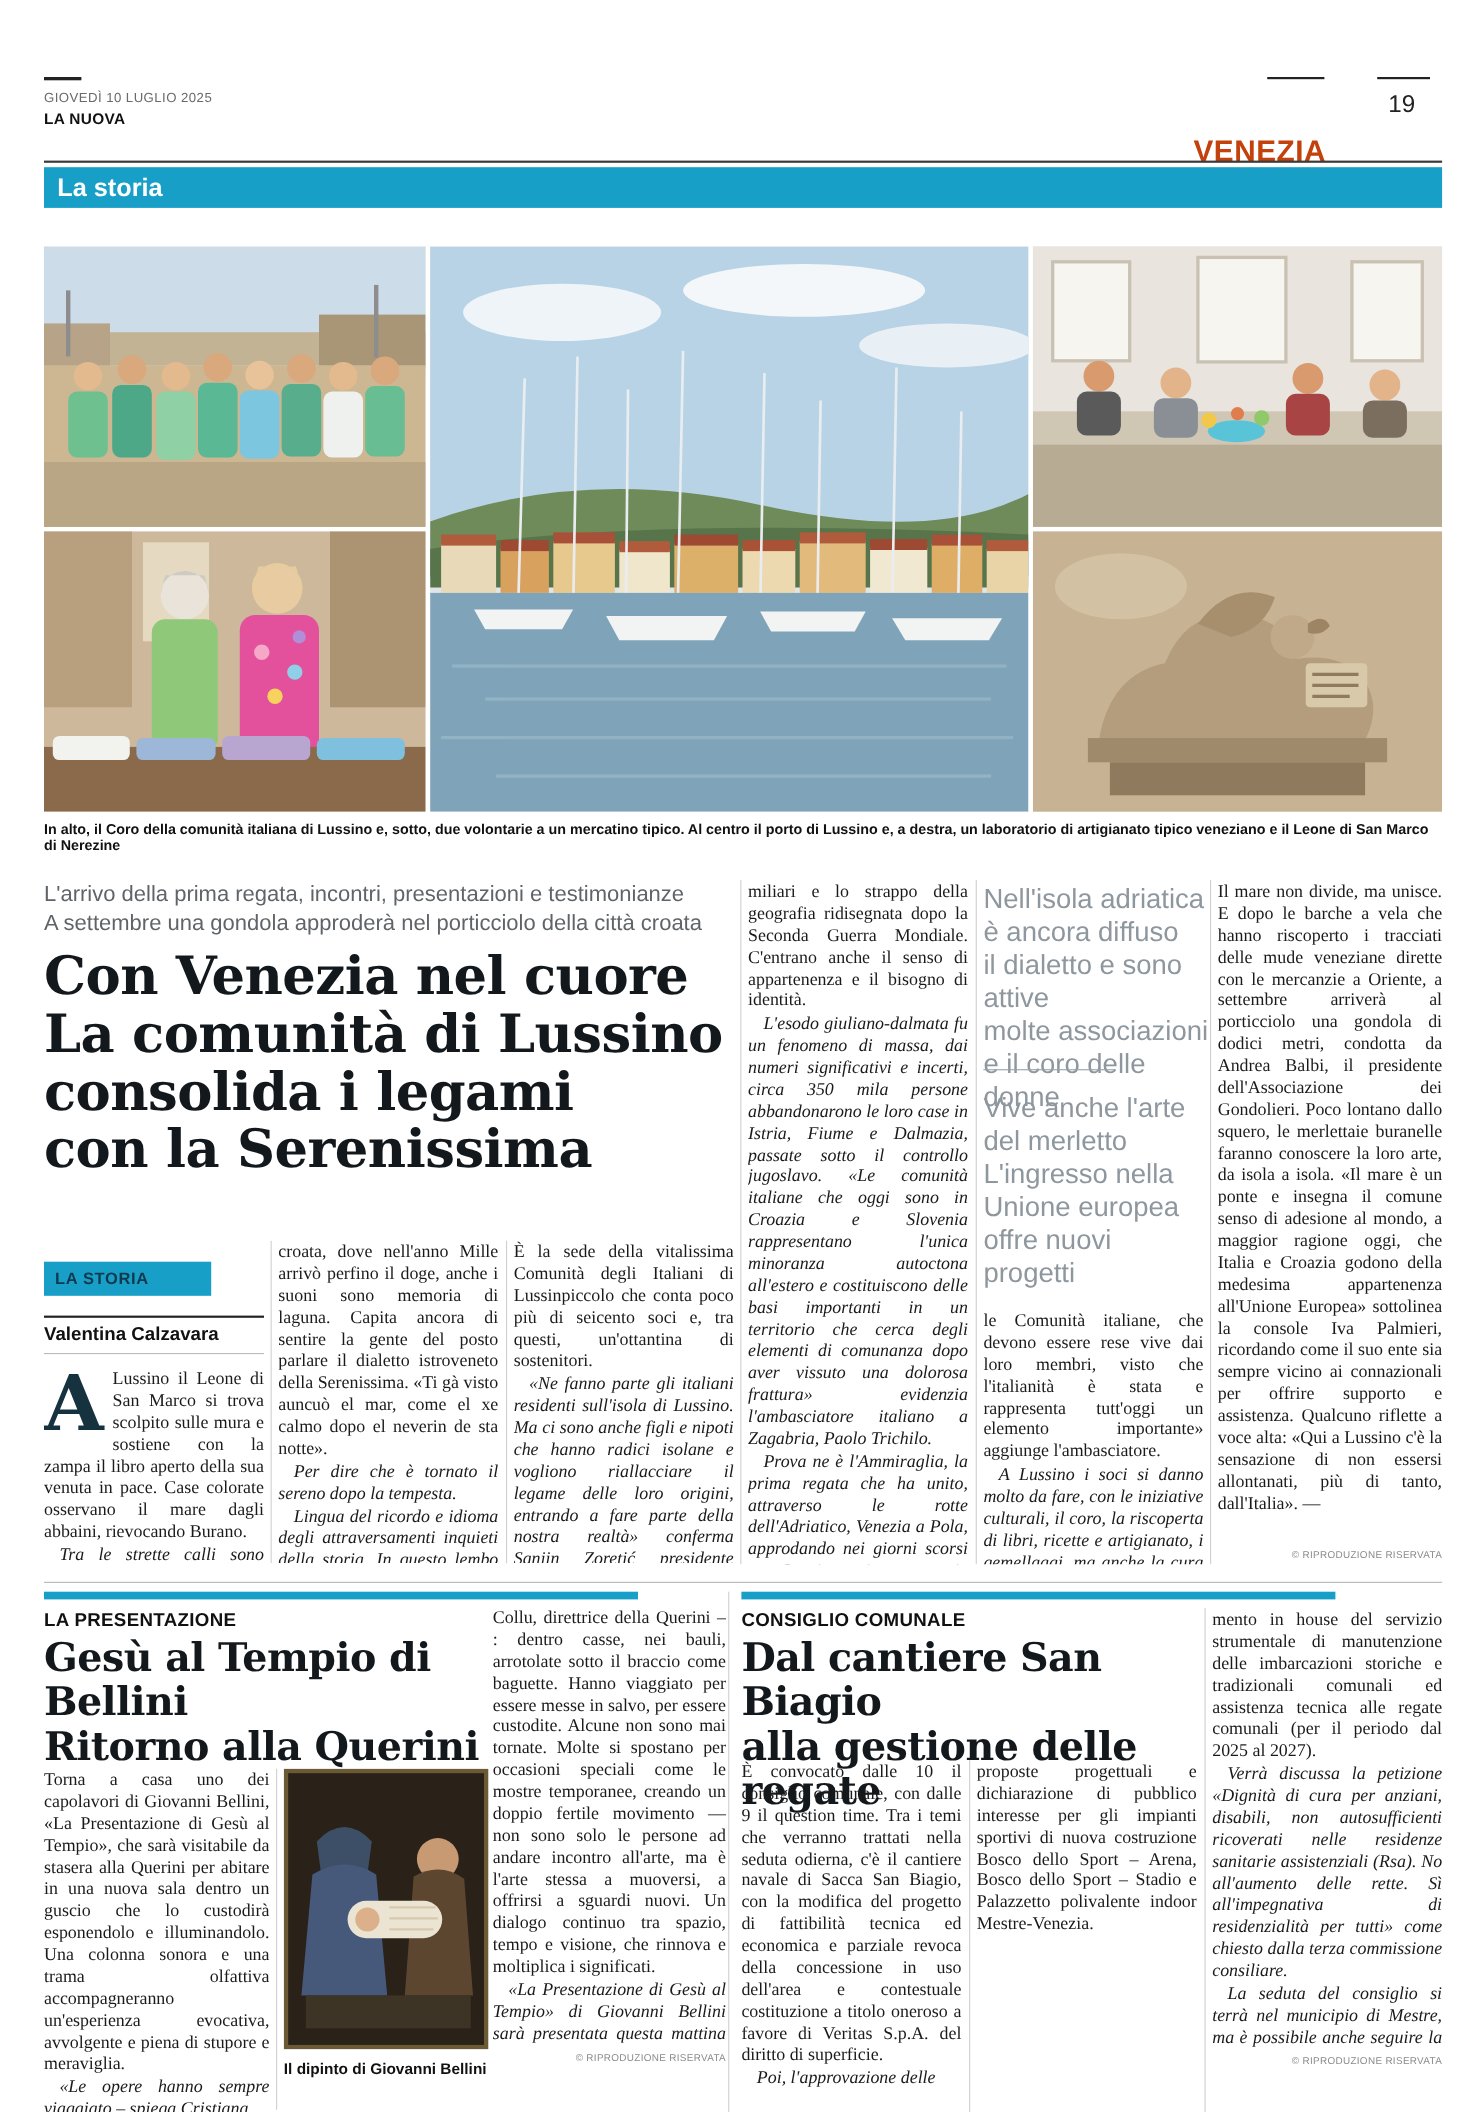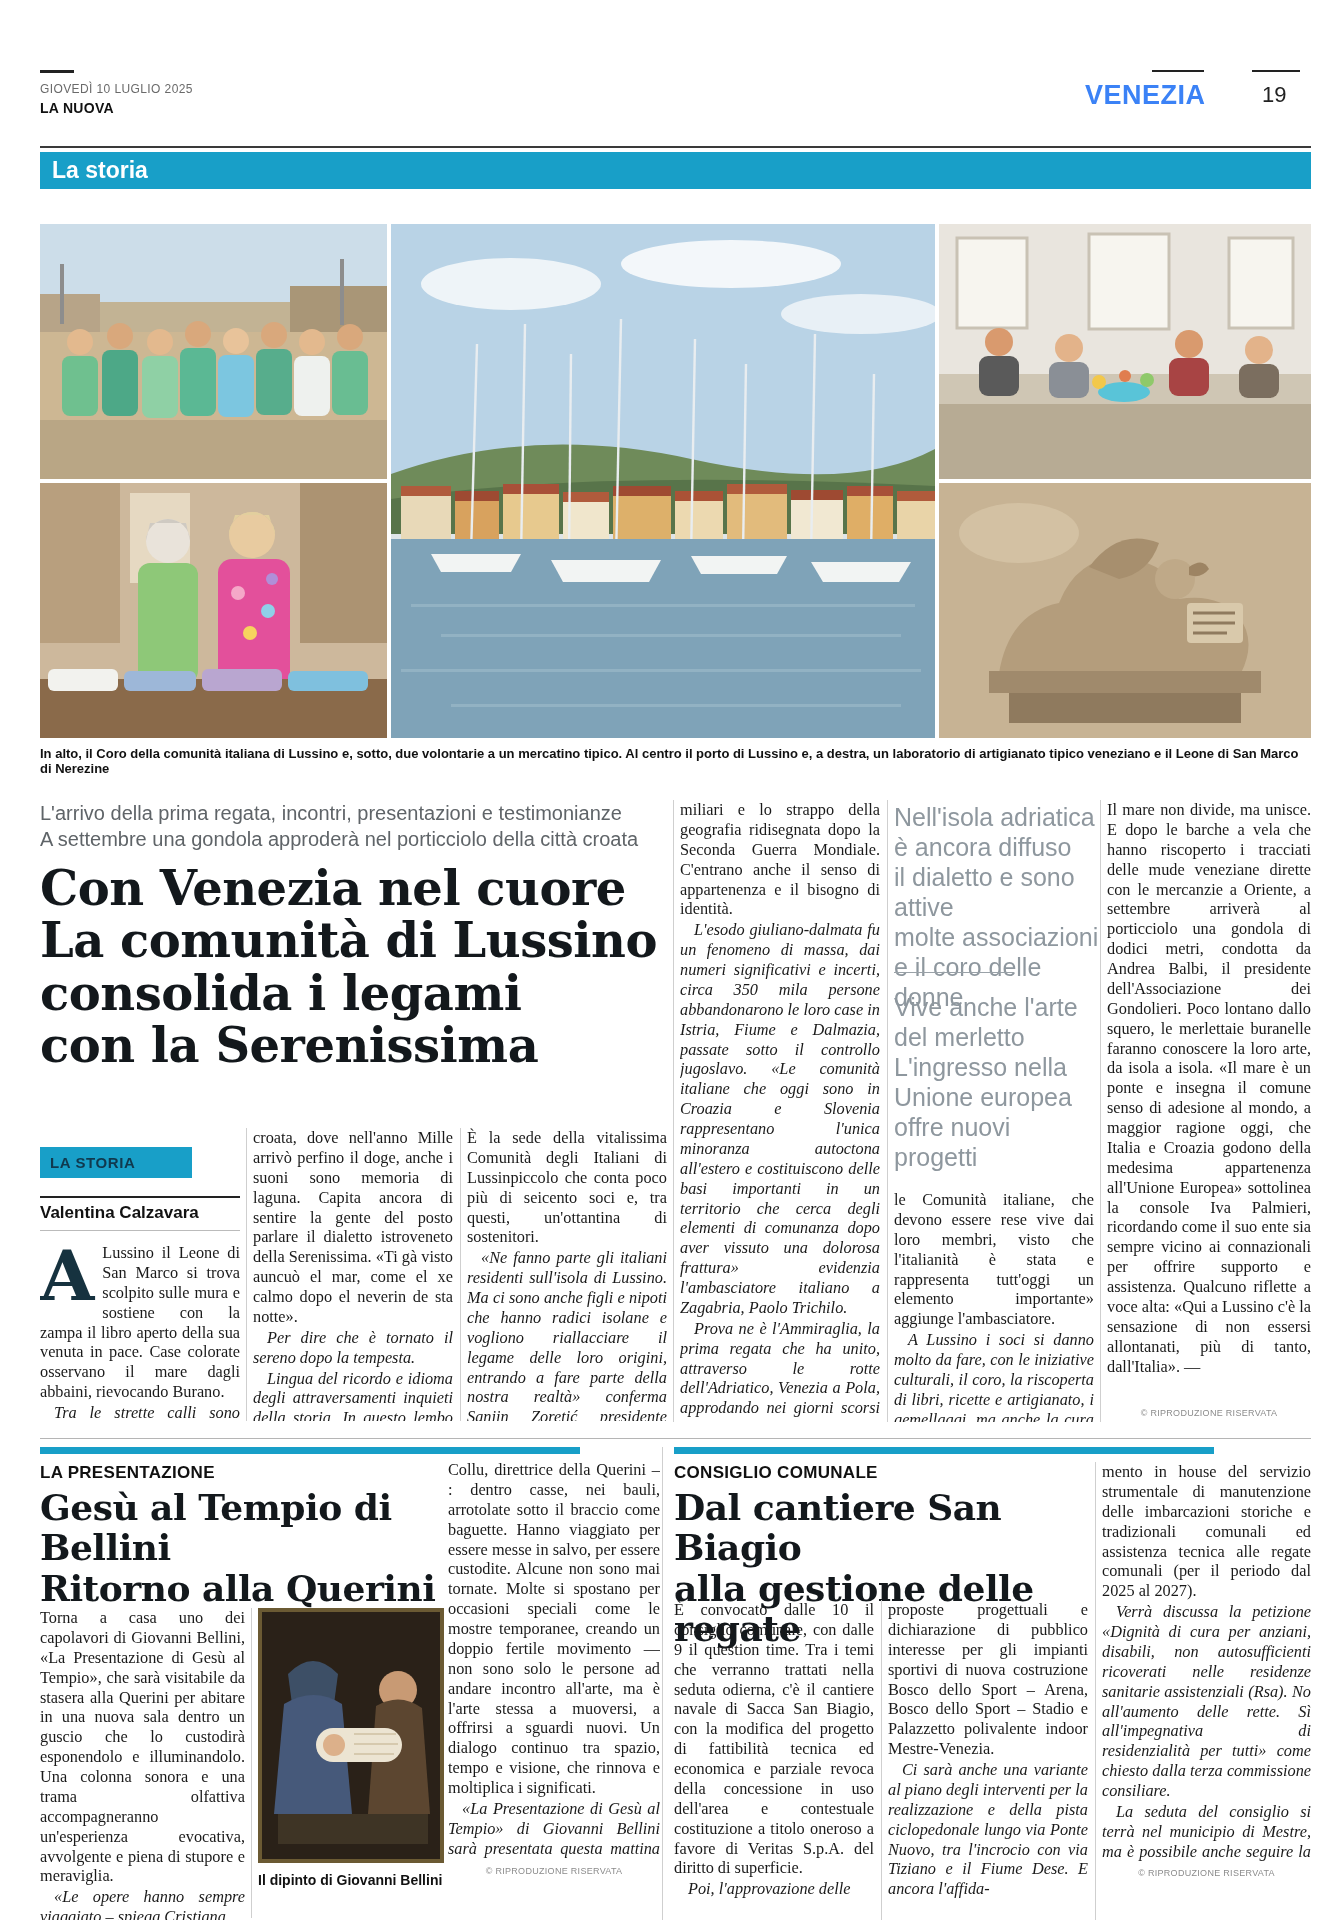--- a/index.html
+++ b/index.html
@@ -4,21 +4,21 @@
 <style>
   html,body{margin:0;padding:0;background:#e8e8e8;}
   .page{position:relative;width:1331px;height:1920px;background:#ffffff;margin:0 auto;overflow:hidden;
         font-family:"Liberation Serif",serif;color:#1a1a1a;}
   .abs{position:absolute;}
 
   
   .hdr-rule-sm{width:34px;height:3px;background:#222;}
   .hdr-date{font-family:"Liberation Sans",sans-serif;font-size:12px;color:#6a6a6a;letter-spacing:.4px;}
   .hdr-brand{font-family:"Liberation Sans",sans-serif;font-size:14px;font-weight:bold;color:#111;letter-spacing:.3px;}
-  .hdr-section{font-family:"Liberation Sans",sans-serif;font-size:27px;font-weight:bold;color:#3b82f6;letter-spacing:.5px;}
+  .hdr-section{font-family:"Liberation Sans",sans-serif;font-size:27px;font-weight:bold;color:#c2410c;letter-spacing:.5px;margin-top:42px;}
   .hdr-page{font-family:"Liberation Sans",sans-serif;font-size:22px;color:#222;}
   .hdr-main-rule{height:2px;background:#3a3a3a;}
   .band{background:#189fc8;color:#ffffff;font-family:"Liberation Sans",sans-serif;
         font-size:23px;font-weight:bold;display:flex;align-items:center;padding-left:12px;box-sizing:border-box;}
 
   
   .ph{overflow:hidden;background:#dfe5e8;}
   .ph svg{display:block;width:100%;height:100%;}
   .photo-caption{font-family:"Liberation Sans",sans-serif;font-size:13px;font-weight:bold;color:#111;}
 
@@ -30,21 +30,21 @@
               font-weight:bold;letter-spacing:.6px;display:flex;align-items:center;padding-left:10px;box-sizing:border-box;}
   .byline{font-family:"Liberation Sans",sans-serif;font-size:17px;font-weight:bold;color:#111;
           border-top:2px solid #222;border-bottom:1px solid #bbb;padding:5px 0 7px 0;}
   .body-col{font-size:16.3px;line-height:1.22;text-align:justify;overflow:hidden;}
   .body-col p{margin:0;}
   .body-col p + p{text-indent:14px;margin-top:1px;font-style:italic;}
   .dropcap{float:left;font-family:"DejaVu Serif",serif;font-size:70px;line-height:.82;
            padding:4px 8px 0 0;color:#16323f;font-weight:600;}
   .pullquote{font-family:"Liberation Sans",sans-serif;font-size:25px;color:#8e979e;line-height:1.2;white-space:pre-line;}
   .quote-rule{height:1px;background:#9aa2a8;width:120px;}
-  .copyright{font-family:"Liberation Sans",sans-serif;font-size:9px;color:#8b8b8b;text-align:center;margin-top:6px;letter-spacing:.3px;}
+  .copyright{font-family:"Liberation Sans",sans-serif;font-size:9px;color:#8b8b8b;text-align:right;margin-top:6px;letter-spacing:.3px;}
 
   
   .cyan-bar{height:7px;background:#189fc8;}
   .kicker2{font-family:"Liberation Sans",sans-serif;font-size:17px;font-weight:bold;color:#111;letter-spacing:.3px;}
   .headline2{font-family:"DejaVu Serif","Liberation Serif",serif;font-weight:bold;font-size:36px;line-height:1.12;
              color:#13181c;white-space:pre-line;letter-spacing:-.5px;}
   .vrule{width:1px;background:#cfcfcf;}
   .hrule{height:1px;background:#b5b5b5;}
   .img-caption{font-family:"Liberation Sans",sans-serif;font-size:14px;font-weight:bold;color:#111;}
 </style>
@@ -337,21 +337,20 @@
   <div class="abs kicker2" style="left:674px;top:1463px;">CONSIGLIO COMUNALE</div>
   <div class="abs headline2" style="left:674px;top:1487px;width:430px;">Dal cantiere San Biagio
 alla gestione delle regate</div>
 
   <div class="abs body-col" style="left:674px;top:1600px;width:200px;height:320px;">
       <p>È convocato dalle 10 il consiglio comunale, con dalle 9 il question time. Tra i temi che verranno trattati nella seduta odierna, c'è il cantiere navale di Sacca San Biagio, con la modifica del progetto di fattibilità tecnica ed economica e parziale revoca della concessione in uso dell'area e contestuale costituzione a titolo oneroso a favore di Veritas S.p.A. del diritto di superficie.</p>
       <p>Poi, l'approvazione delle</p>
     </div>
   <div class="abs body-col" style="left:888px;top:1600px;width:200px;height:320px;">
       <p>proposte progettuali e dichiarazione di pubblico interesse per gli impianti sportivi di nuova costruzione Bosco dello Sport – Arena, Bosco dello Sport – Stadio e Palazzetto polivalente indoor Mestre-Venezia.</p>
-      <p>Ci sarà anche una variante al piano degli interventi per la realizzazione e della pista ciclopedonale lungo via Ponte Nuovo, tra l'incrocio con via Tiziano e il Fiume Dese. E ancora l'affida-</p>
     </div>
 
   <div class="abs" style="left:1102px;top:1462px;width:209px;">
     <div class="body-col" style="width:209px;height:400px;">
         <p>mento in house del servizio strumentale di manutenzione delle imbarcazioni storiche e tradizionali comunali ed assistenza tecnica alle regate comunali (per il periodo dal 2025 al 2027).</p>
         <p>Verrà discussa la petizione «Dignità di cura per anziani, disabili, non autosufficienti ricoverati nelle residenze sanitarie assistenziali (Rsa). No all'aumento delle rette. Sì all'impegnativa di residenzialità per tutti» come chiesto dalla terza commissione consiliare.</p>
         <p>La seduta del consiglio si terrà nel municipio di Mestre, ma è possibile anche seguire la consueta diretta streaming sul sito del comune. —</p>
       </div>
     <div class="copyright">© RIPRODUZIONE RISERVATA</div>
   </div>

